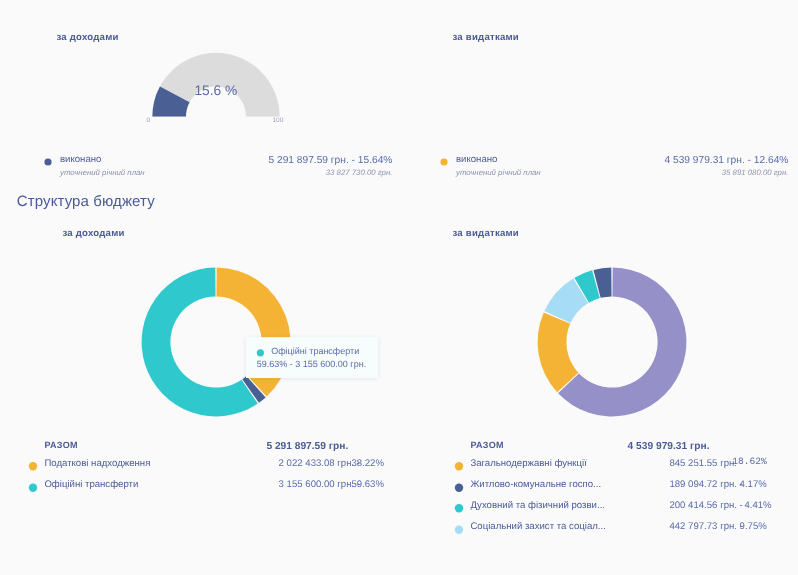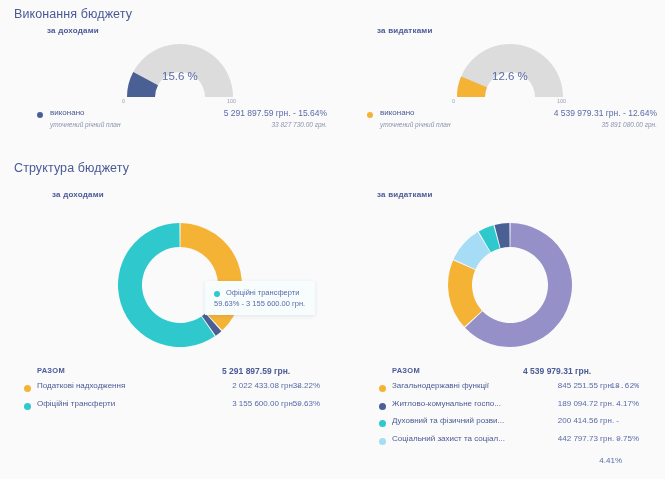--- a/index.html
+++ b/index.html
@@ -45,21 +45,21 @@
   .gauge-tick {
     position: absolute;
     font-size: 5.5px;
     color: #9aa2b8;
     white-space: nowrap;
   }
   .gauge-tick.min { left: 12px; top: 68px; }
   .gauge-tick.max { left: 117px; top: 68px; }
 
   
-  .g-legend { position: absolute; width: 290px; }
+  .g-legend { position: absolute; width: 290px; margin-top: 20px; }
   .g-row1 { position: relative; height: 13px; }
   .g-dot {
     position: absolute; left: 0; top: 3.5px;
     width: 6px; height: 6px; border-radius: 50%;
   }
   .g-label {
     position: absolute; left: 13px; top: 0;
     font-size: 8px; color: #4a5a96; white-space: nowrap;
   }
   .g-value {
@@ -131,21 +131,20 @@
     position: absolute; top: 0;
     font-size: 8px; color: #5a6ba8; white-space: nowrap;
     text-align: right;
   }
 </style>
 </head>
 <body>
 
 <div class="page">
 
-  <div class="section-title" style="left:14px; top:7px;">Виконання бюджету</div>
 
   <div class="panel-subtitle" style="left:47px; top:26px;">за доходами</div>
 
   <div class="gauge-wrap" style="left:110px; top:30px;">
     <svg class="gauge-svg" width="140" height="78" viewBox="0 0 140 78">
       <path d="M 17 67 A 53 53 0 0 1 123 67 L 95 67 A 25 25 0 0 0 45 67 Z" fill="#dcdcdc"></path>
       <path id="gauge0-fill" fill="#4a5f94" d="M 17 67 A 53 53 0 0 1 23.269951624365376 41.99394915603729 L 47.957524351115744 55.204692998130795 A 25 25 0 0 0 45 67 Z"></path>
     </svg>
     <div class="gauge-pct">15.6 %</div>
     <div class="gauge-tick min">0</div>
@@ -159,29 +158,20 @@
       <span class="g-value">5 291 897.59 грн. - 15.64%</span>
     </div>
     <div class="g-row2">
       <span class="g-sublabel">уточнений річний план</span>
       <span class="g-subvalue">33 827 730.00 грн.</span>
     </div>
   </div>
 
   <div class="panel-subtitle" style="left:377px; top:26px;">за видатками</div>
 
-  <div class="gauge-wrap" style="left:440px; top:30px;">
-    <svg class="gauge-svg" width="140" height="78" viewBox="0 0 140 78">
-      <path d="M 17 67 A 53 53 0 0 1 123 67 L 95 67 A 25 25 0 0 0 45 67 Z" fill="#dcdcdc"></path>
-      <path id="gauge1-fill" fill="#f5b335" d="M 17 67 A 53 53 0 0 1 21.124063965473894 46.50261292874353 L 46.94531319126127 57.33142119280355 A 25 25 0 0 0 45 67 Z"></path>
-    </svg>
-    <div class="gauge-pct">12.6 %</div>
-    <div class="gauge-tick min">0</div>
-    <div class="gauge-tick max">100</div>
-  </div>
 
   <div class="g-legend" style="left:367px; top:108px;">
     <div class="g-row1">
       <span class="g-dot" style="background:#f5b335"></span>
       <span class="g-label">виконано</span>
       <span class="g-value">4 539 979.31 грн. - 12.64%</span>
     </div>
     <div class="g-row2">
       <span class="g-sublabel">уточнений річний план</span>
       <span class="g-subvalue">35 891 080.00 грн.</span>
@@ -253,21 +243,21 @@
     <div class="s-row">
       <span class="s-dot" style="background:#4a5f94"></span>
       <span class="s-name" style="max-width:140px;">Житлово-комунальне госпо...</span>
       <span class="s-amount" style="left:132px; width:108px;">189 094.72 грн. -</span>
       <span class="s-pct" style="left:216px; width:44px;">4.17%</span>
     </div>
     <div class="s-row">
       <span class="s-dot" style="background:#2ec8cd"></span>
       <span class="s-name" style="max-width:140px;">Духовний та фізичний розви...</span>
       <span class="s-amount" style="left:132px; width:108px;">200 414.56 грн. -</span>
-      <span class="s-pct" style="left:216px; width:27px;margin-top:40px;">4.41%</span>
+      <span class="s-pct" style="left:216px; width:48px;">4.41%</span>
     </div>
     <div class="s-row">
       <span class="s-dot" style="background:#a6dcf5"></span>
       <span class="s-name" style="max-width:140px;">Соціальний захист та соціал...</span>
       <span class="s-amount" style="left:132px; width:108px;">442 797.73 грн. -</span>
       <span class="s-pct" style="left:216px; width:44px;">9.75%</span>
     </div>
   </div>
 
 </div>

